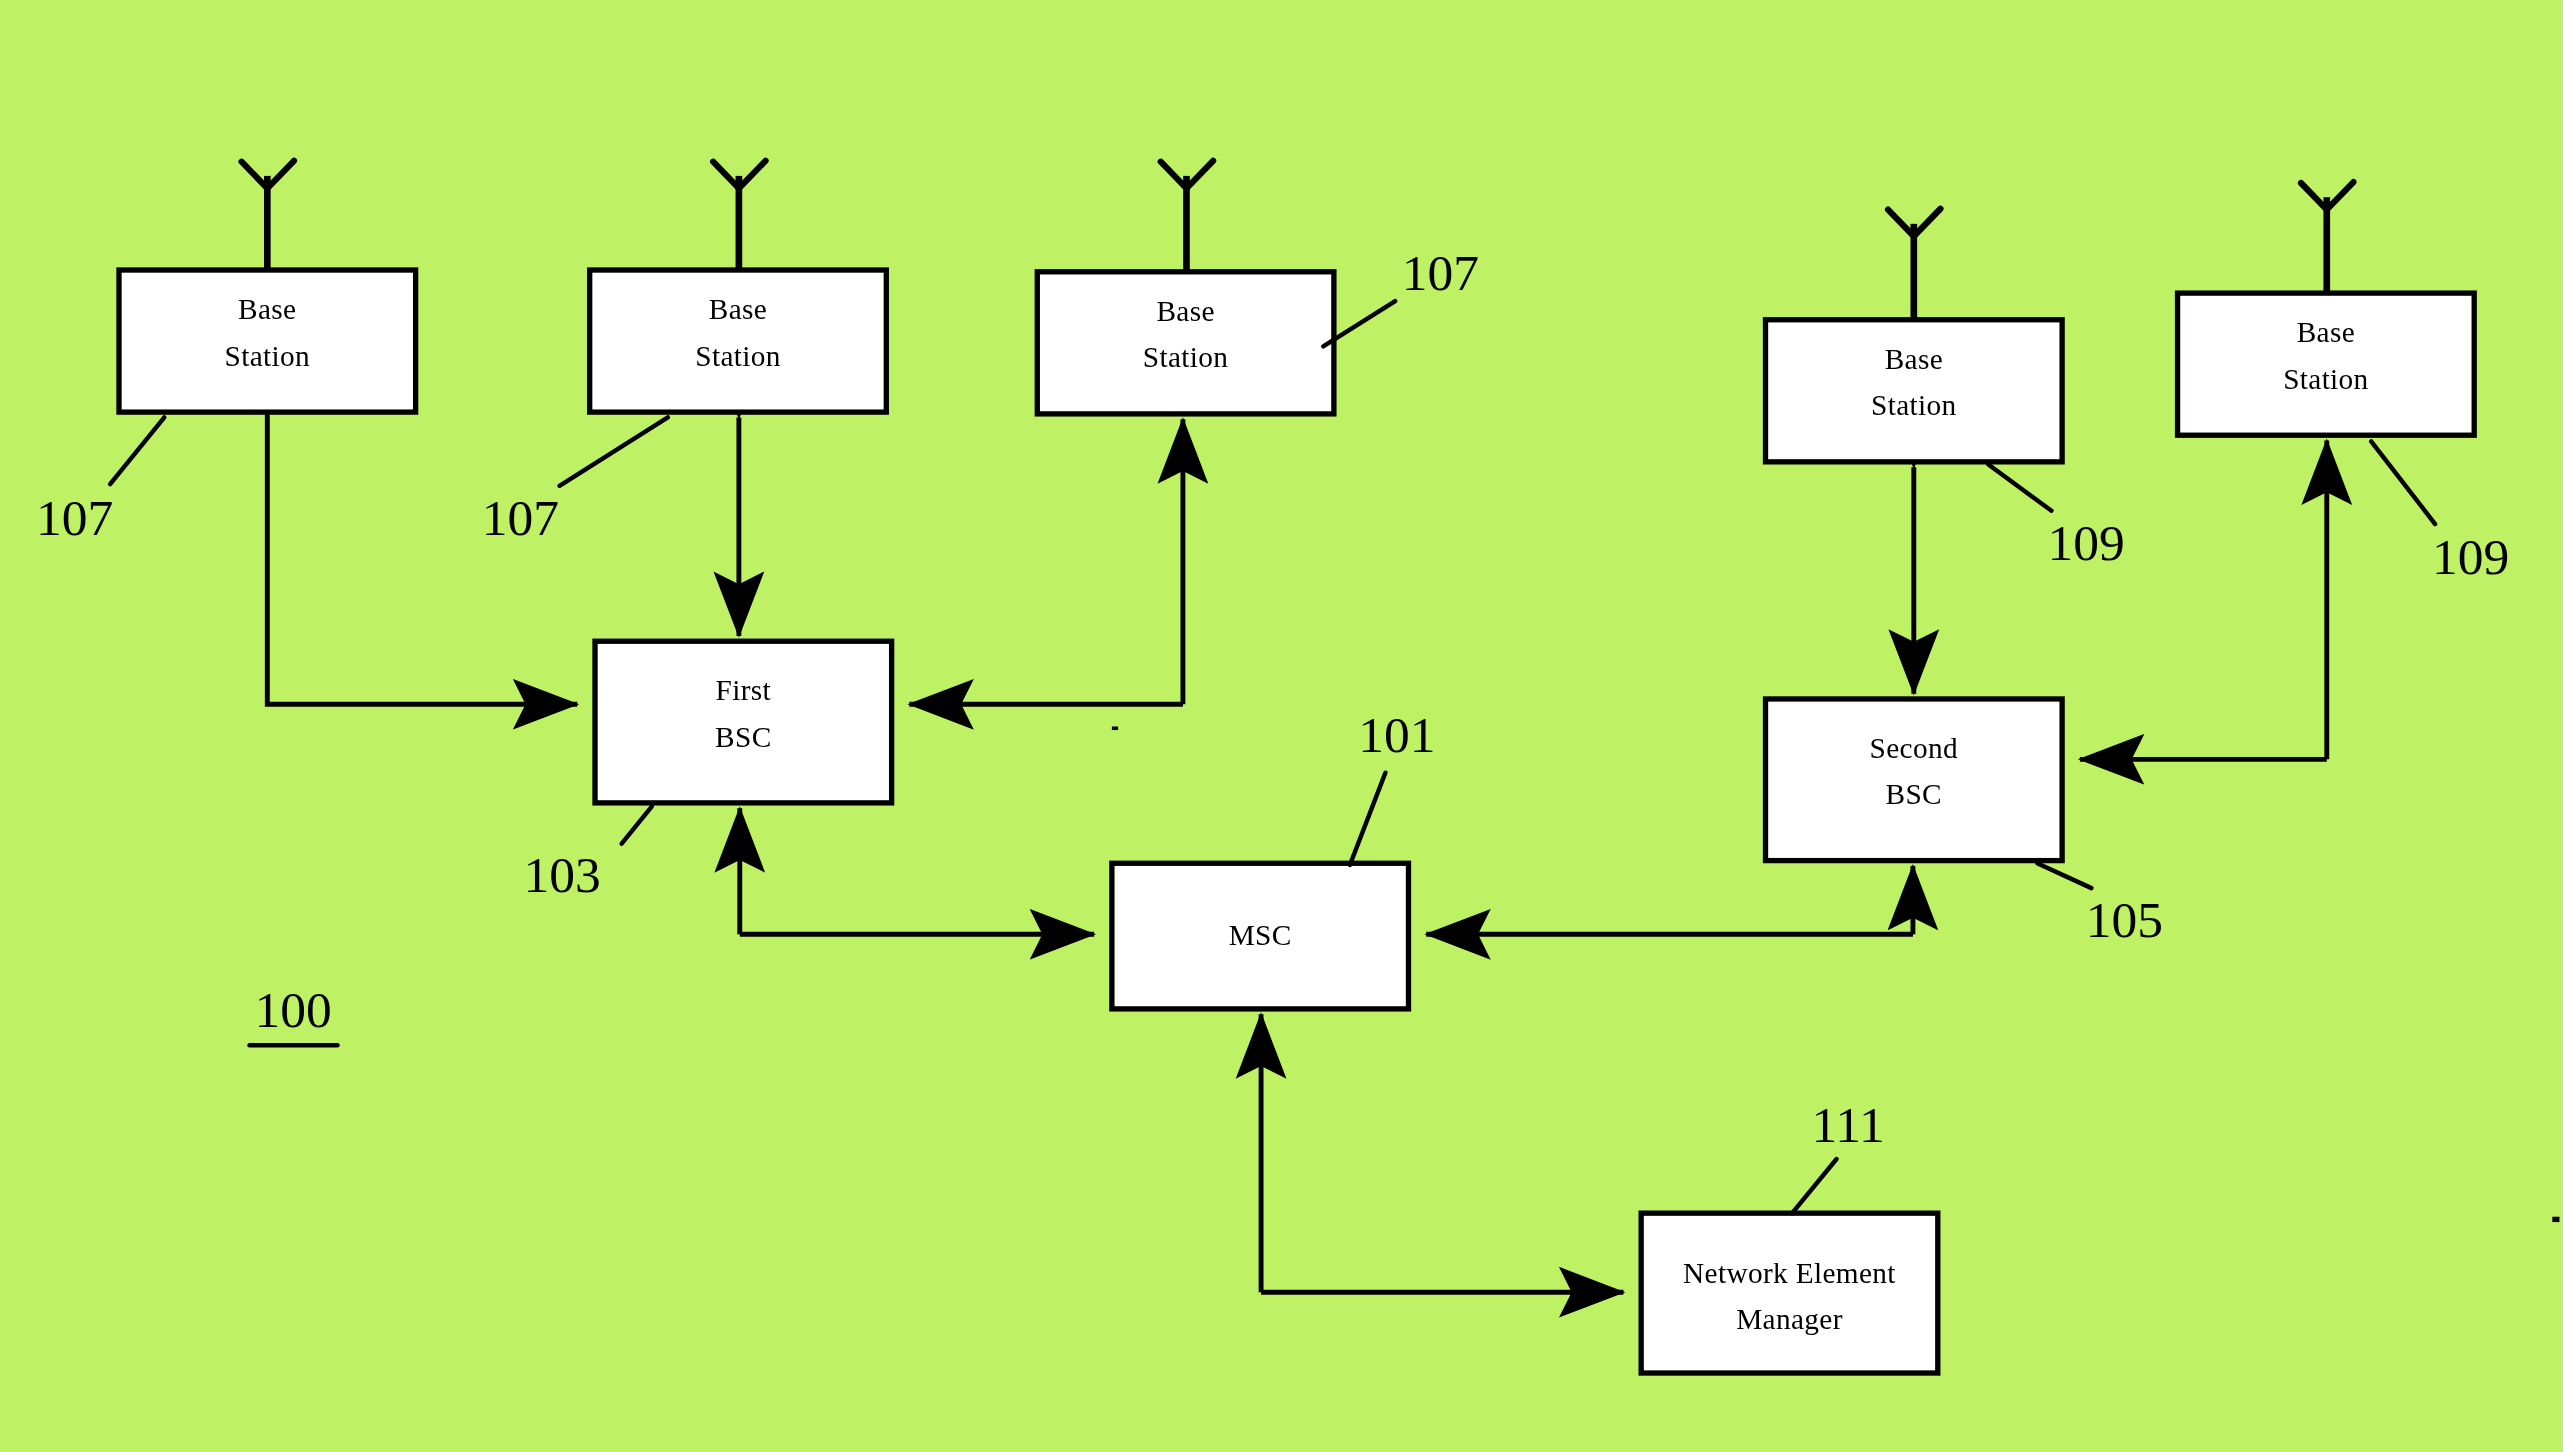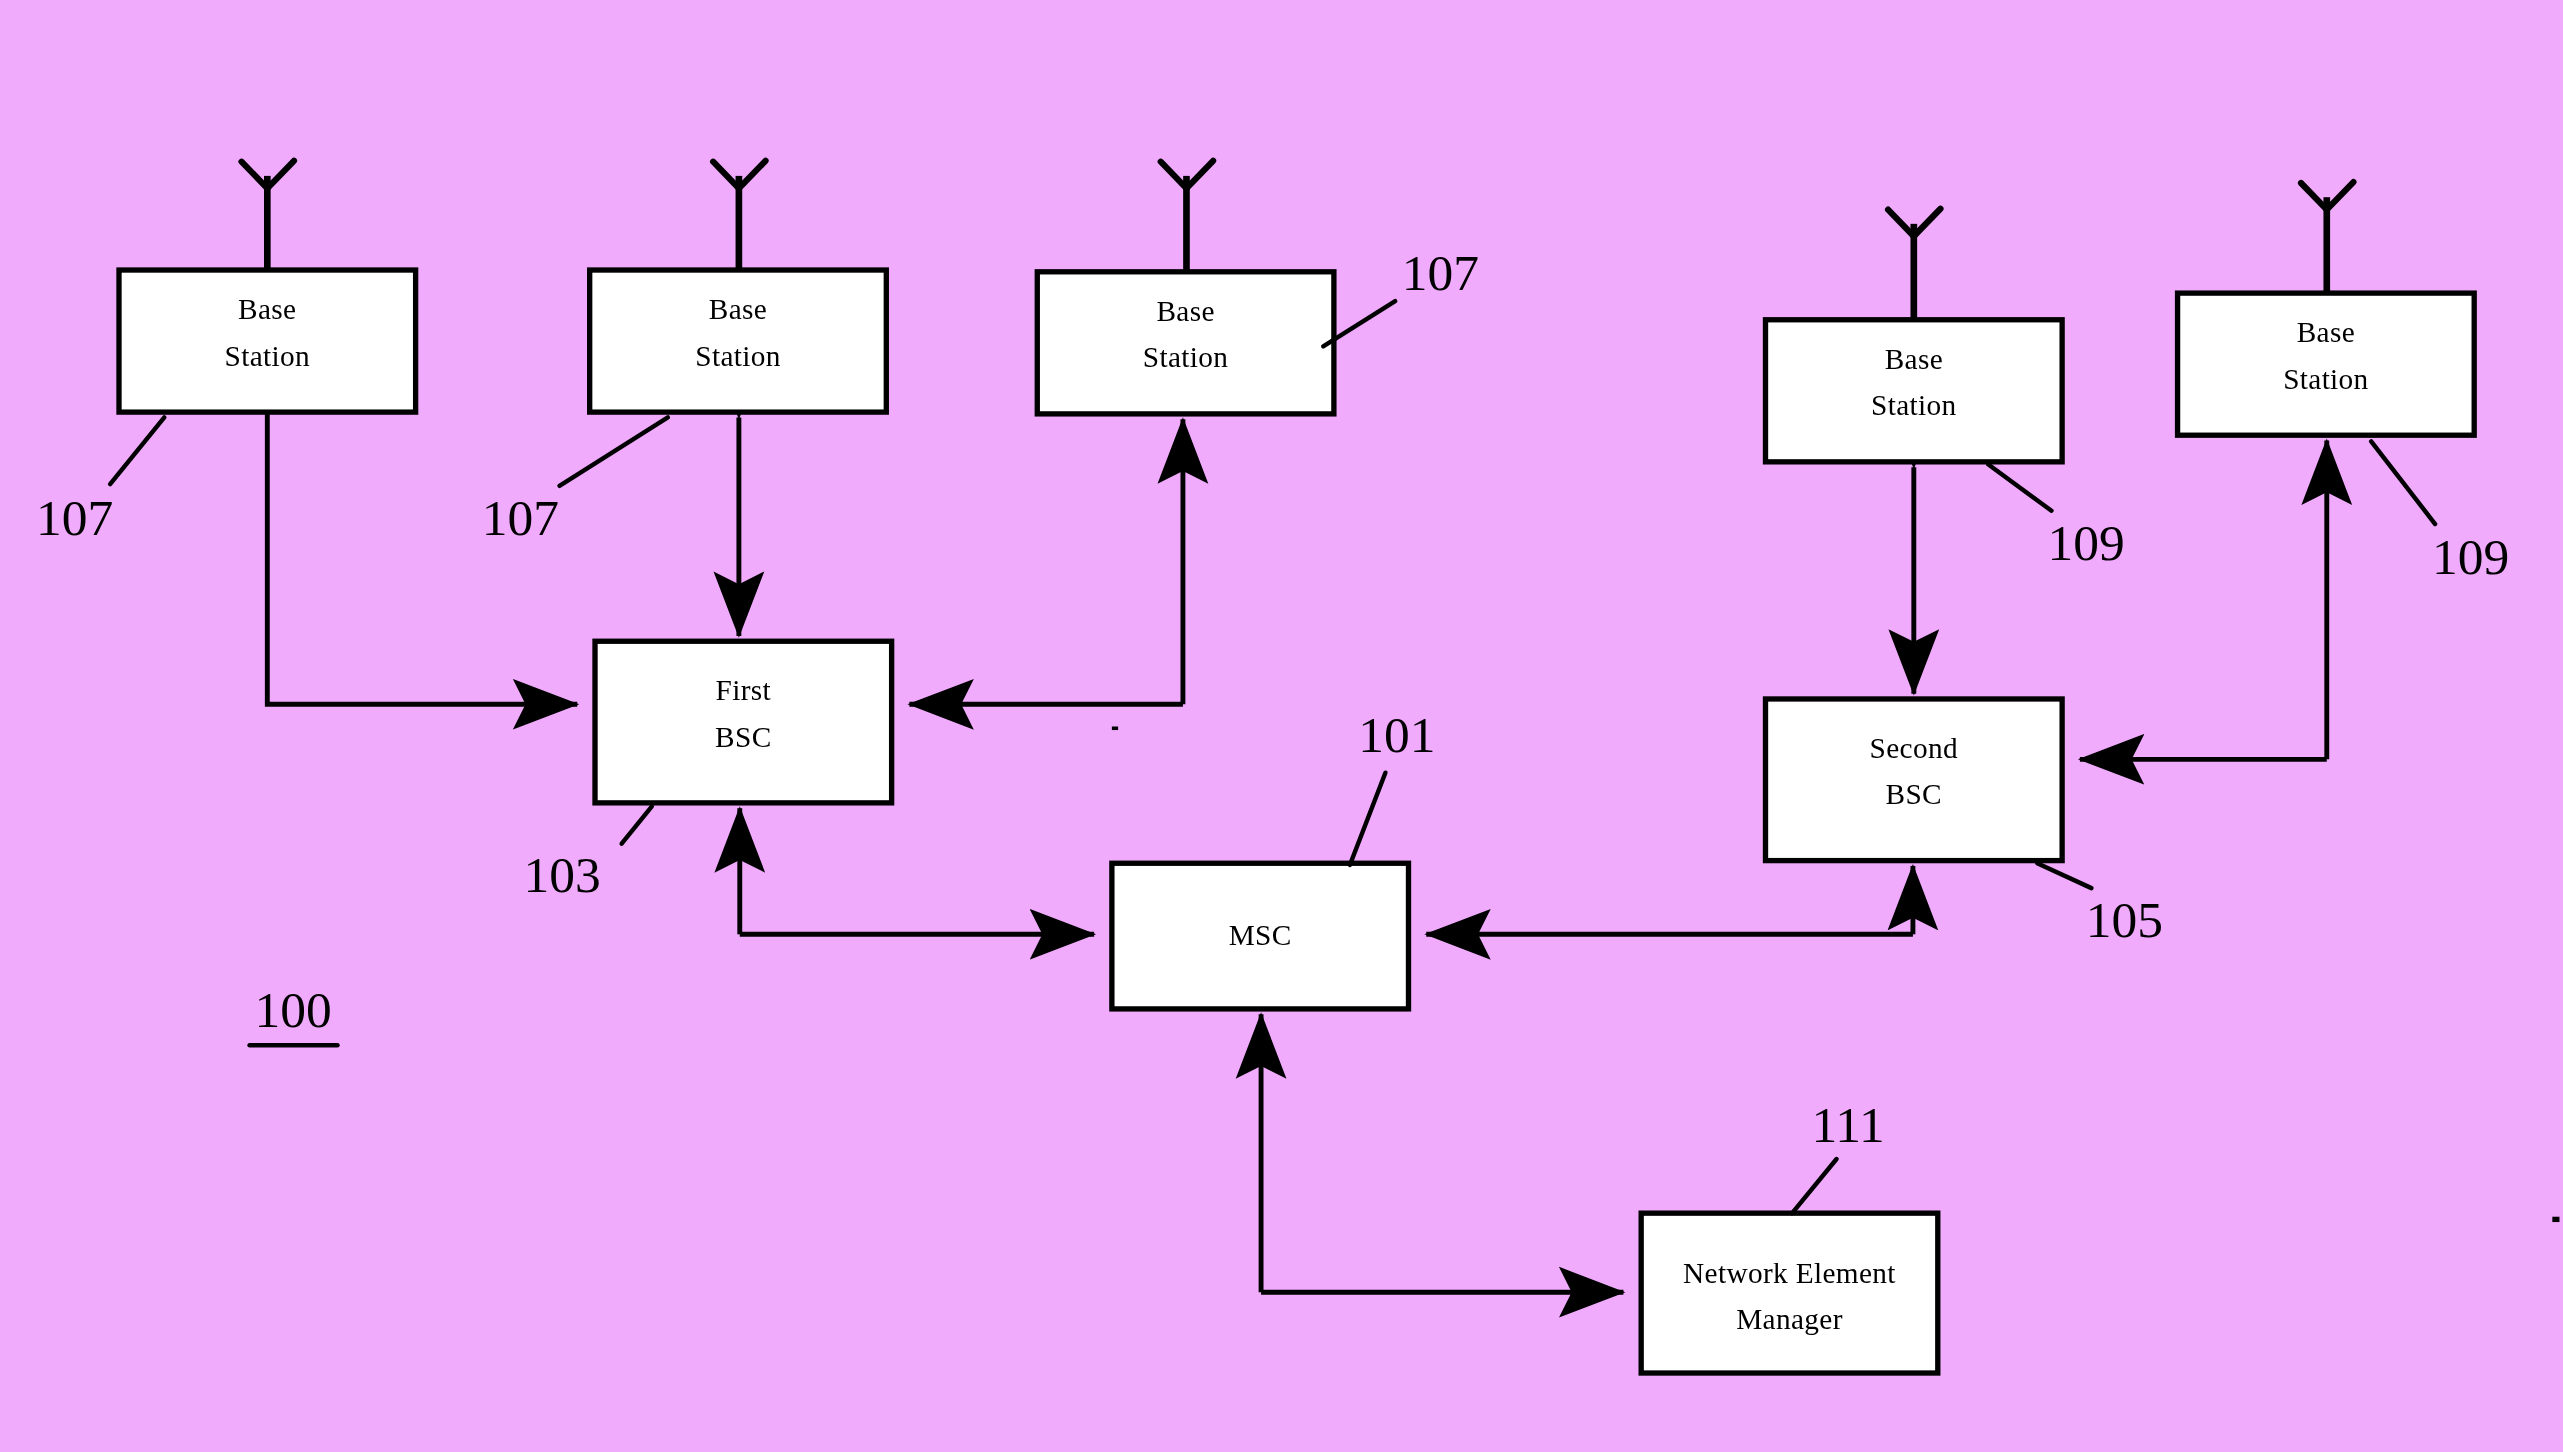--- a/index.html
+++ b/index.html
@@ -10,21 +10,21 @@
   body {
     width: 2563px;
     height: 1453px;
     font-family: "Liberation Serif", "DejaVu Serif", serif;
     overflow: hidden;
   }
   #figure-root {
     position: relative;
     width: 2563px;
     height: 1453px;
-    background: #f0abfc;
+    background: #bef264;
   }
   svg#diagram {
     position: absolute;
     left: 0;
     top: 0;
     width: 2563px;
     height: 1453px;
   }
   .box-rect {
     fill: #ffffff;

